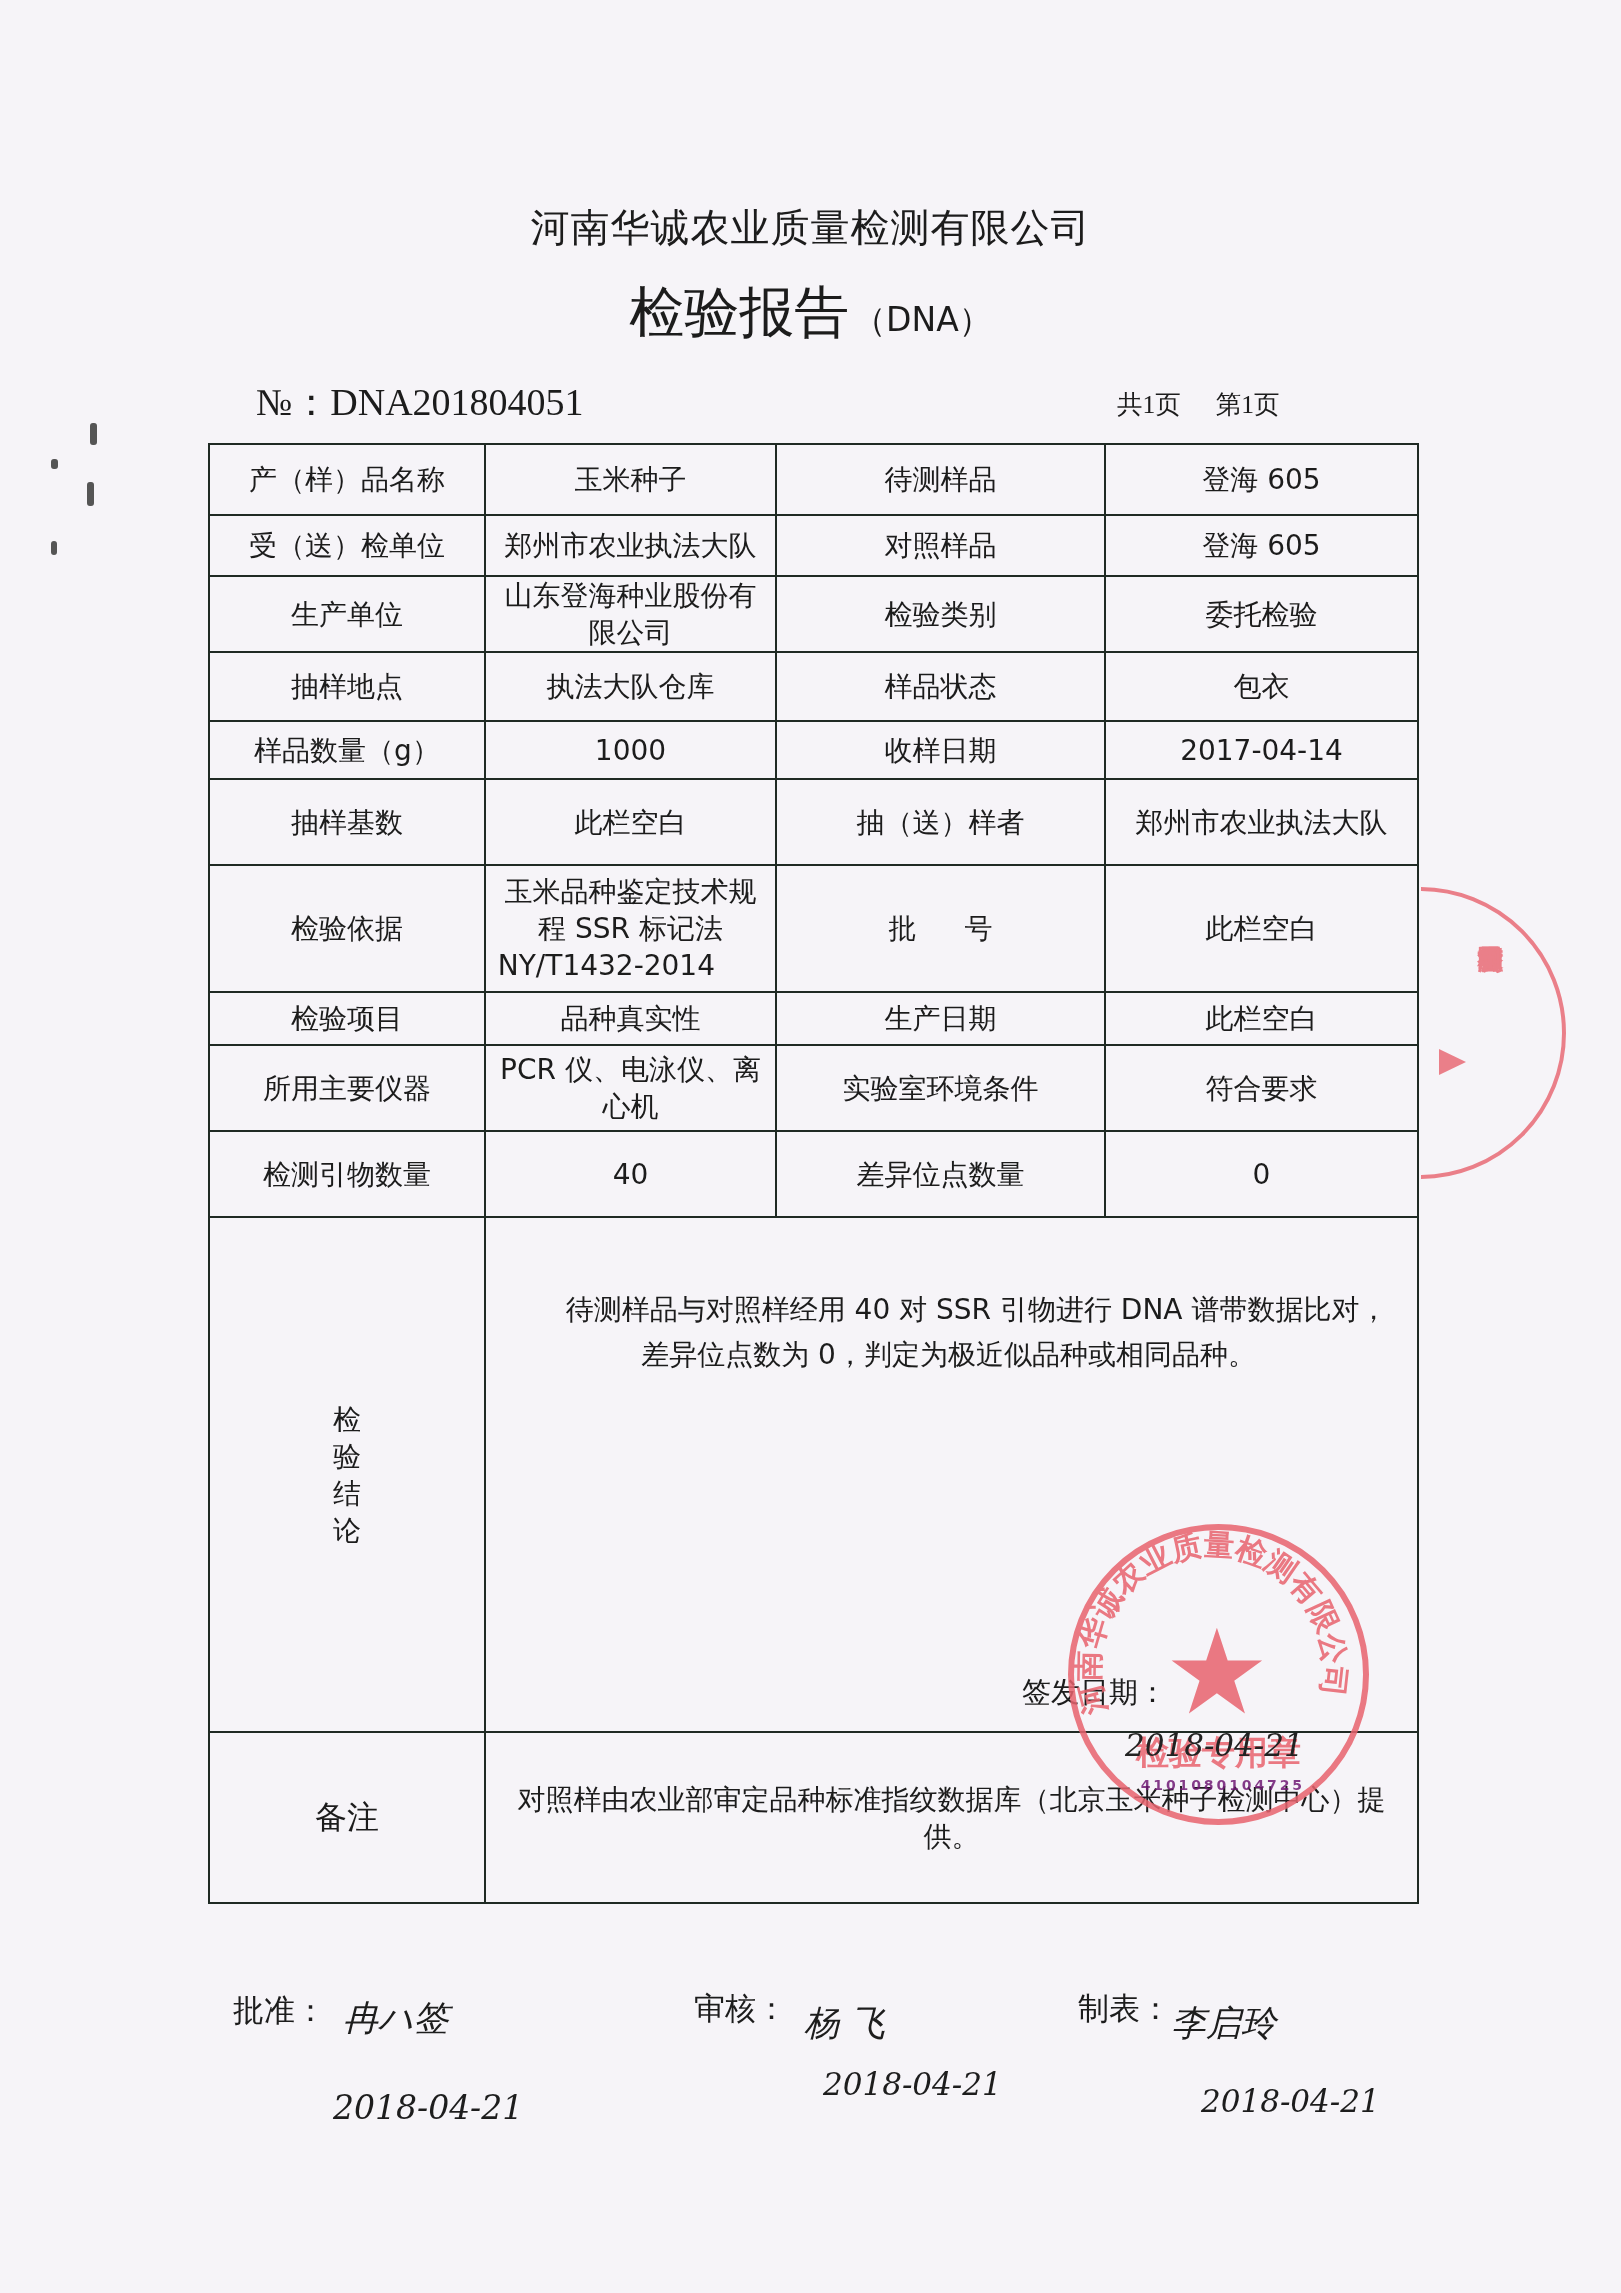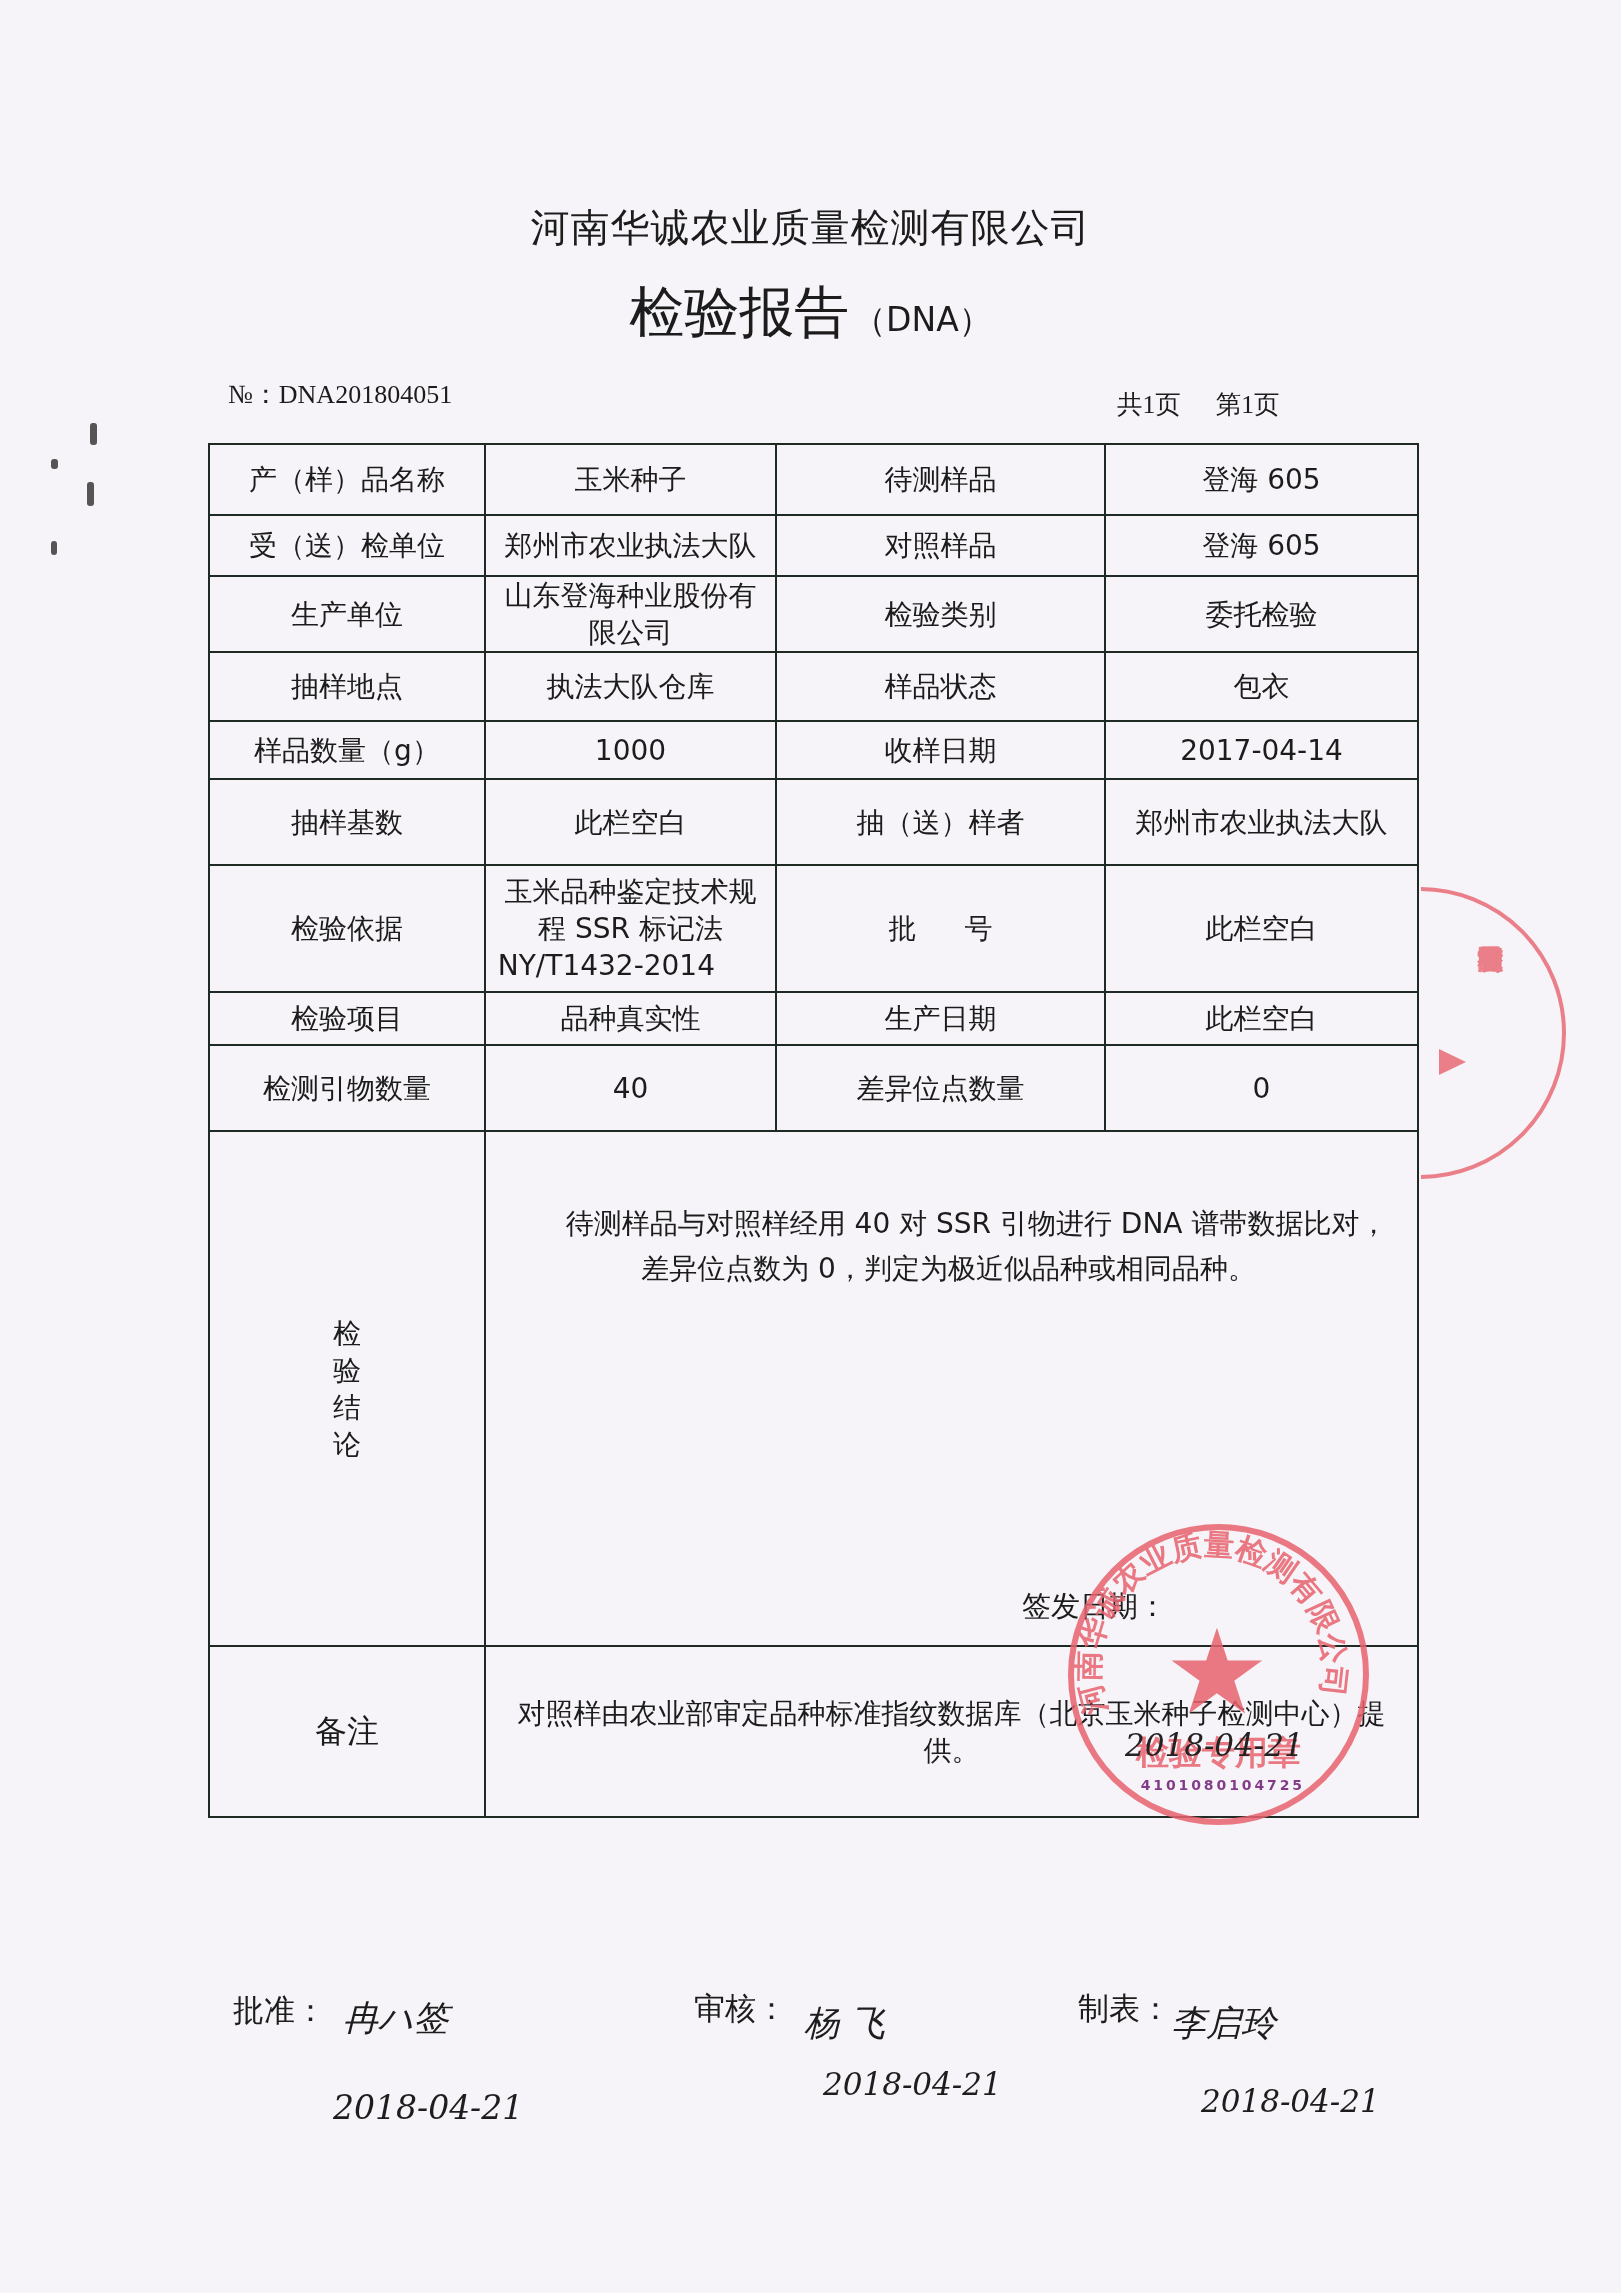--- a/index.html
+++ b/index.html
@@ -6,21 +6,21 @@
   body {
     width:1621px; height:2294px; position:relative; overflow:hidden;
     background:#f6f4f8;
     font-family:"DejaVu Serif","Liberation Serif",serif;
     color:#1c1c1c;
   }
   .abs { position:absolute; }
   .company { left:0; width:1621px; top:201px; text-align:center; font-size:39px; letter-spacing:1px; font-family:"DejaVu Sans","Liberation Sans",sans-serif; }
   .title { left:0; width:1621px; top:276px; text-align:center; font-size:55px; font-family:"DejaVu Sans","Liberation Sans",sans-serif; }
   .title .sub { font-size:33px; margin-left:3.9px; }
-  .report-no { left:228px; top:377px; font-size:26px; font-family:"Liberation Serif",serif; }
+  .report-no { left:256px; top:377px; font-size:38px; font-family:"Liberation Serif",serif; }
   .pages { left:1117px; top:387px; font-size:25.5px; font-family:"Liberation Serif",serif; }
   .pages span { margin-right:35px; }
 
   table.rep {
     position:absolute; left:208px; top:443px; width:1210px;
     border-collapse:collapse; table-layout:fixed;
     font-family:"DejaVu Sans","Liberation Sans",sans-serif;
     border-radius:11px;
   }
   table.rep td {
@@ -113,20 +113,26 @@
     <td class="lbl" style="word-spacing:39px">批 号</td>
     <td class="val">此栏空白</td>
   </tr>
   <tr style="height:53px">
     <td class="lbl">检验项目</td>
     <td class="val">品种真实性</td>
     <td class="lbl">生产日期</td>
     <td class="val">此栏空白</td>
   </tr>
   <tr style="height:86px">
+    <td class="lbl">所用主要仪器</td>
+    <td class="val">PCR 仪、电泳仪、离心机</td>
+    <td class="lbl">实验室环境条件</td>
+    <td class="val">符合要求</td>
+  </tr>
+  <tr style="height:86px">
     <td class="lbl">检测引物数量</td>
     <td class="num">40</td>
     <td class="lbl">差异位点数量</td>
     <td class="num">0</td>
   </tr>
   <tr style="height:515px">
     <td class="conc-label">
       <div>检</div>
       <div>验</div>
       <div>结</div>

